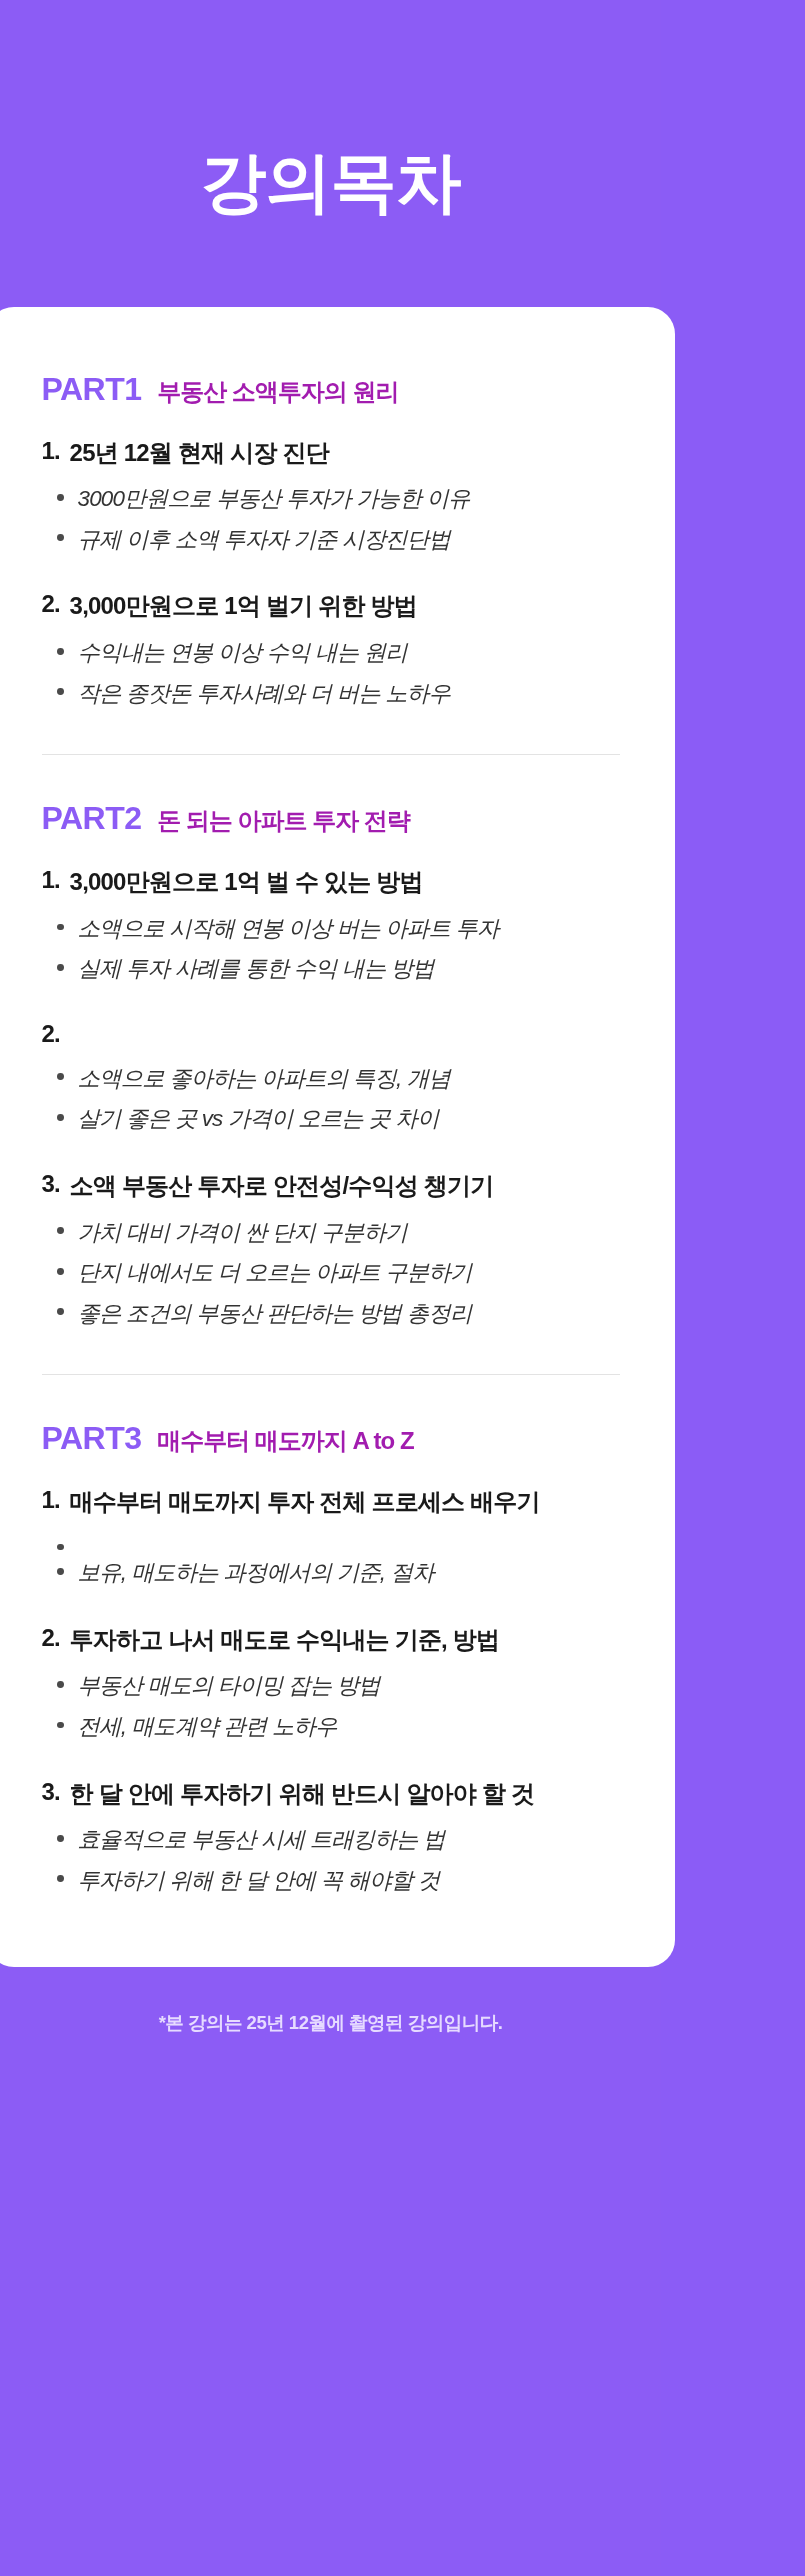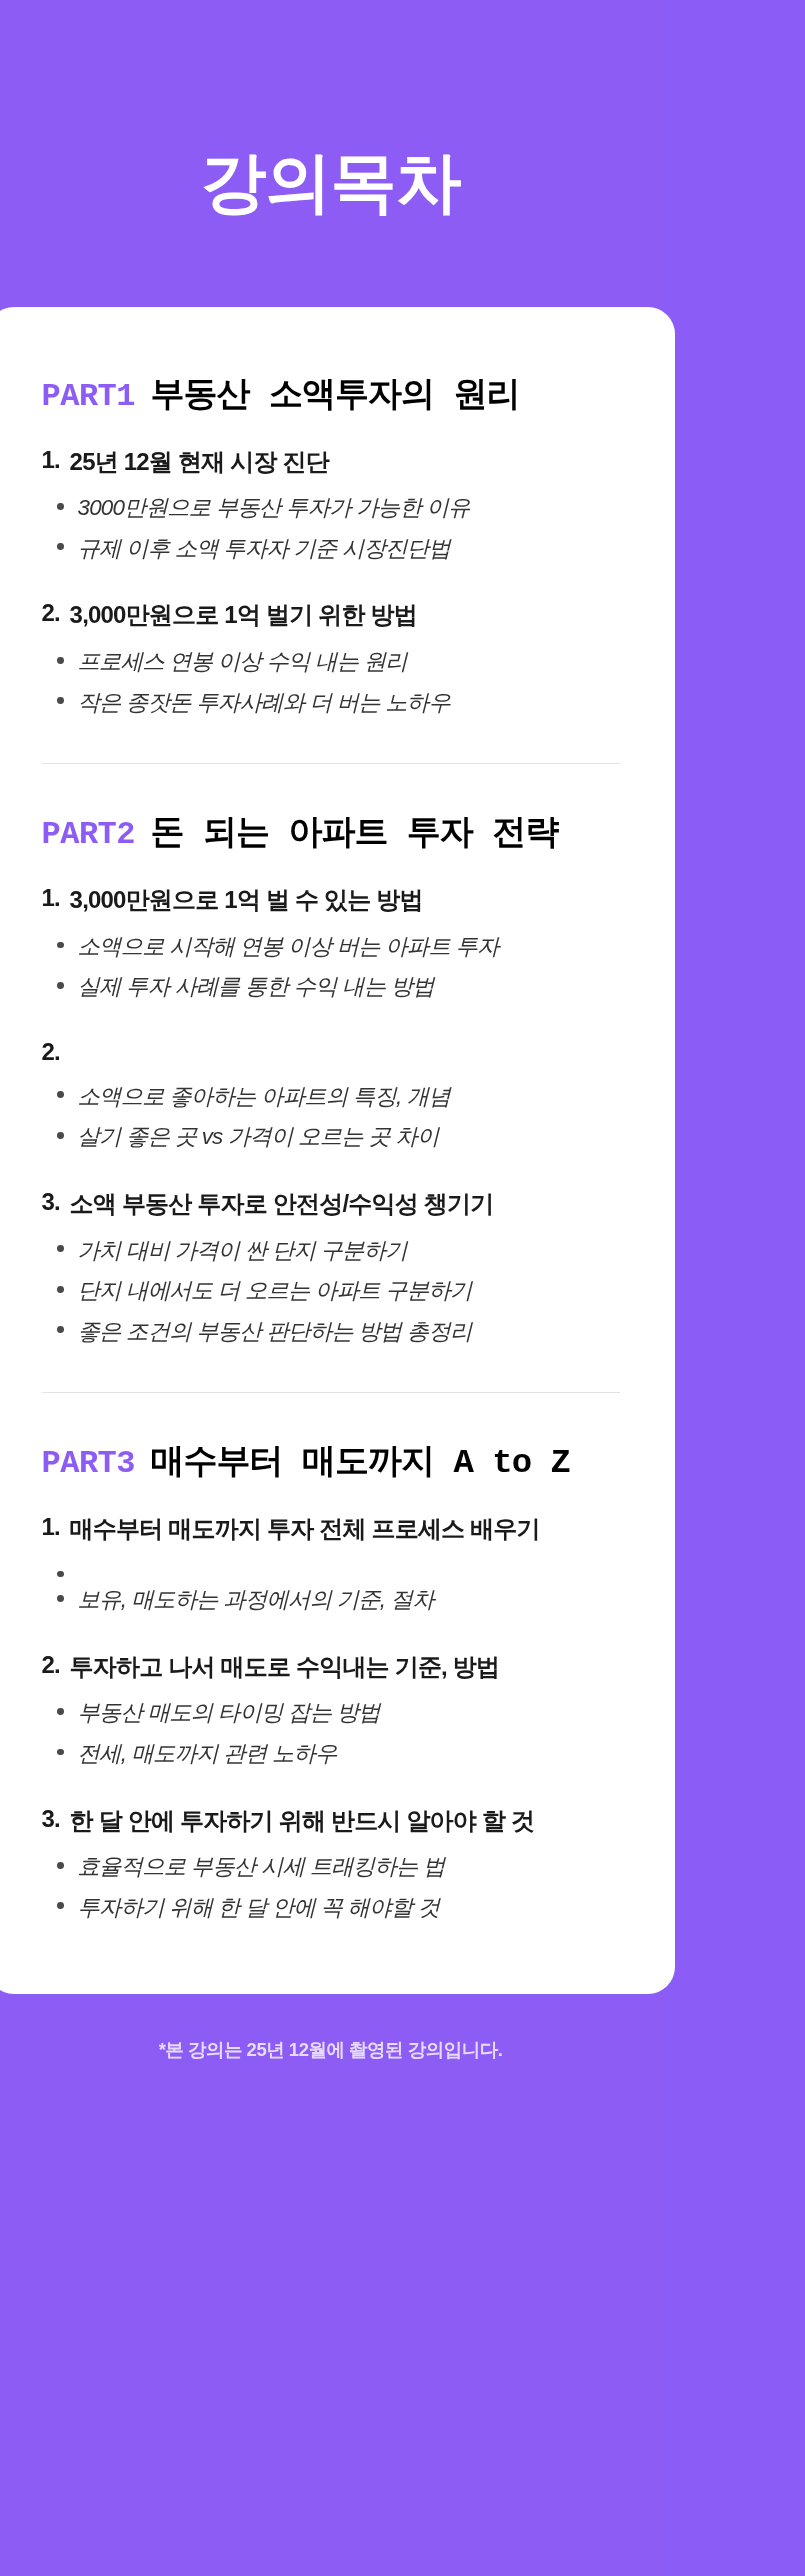--- a/index.html
+++ b/index.html
@@ -36,32 +36,31 @@
     background: #FFFFFF;
     border-radius: 27px;
     padding: 64px 55px 68px 55px;
   }
 
   .part-heading {
     display: flex;
     align-items: baseline;
     gap: 15.6px;
     margin-bottom: 29px;
-    font-family: Liberation Mono, monospace;
   }
   .part-tag {
     font-size: 32px;
     font-weight: 800;
     color: #8C5CF5;
     letter-spacing: -0.5px;
   }
   .part-title {
-    font-size: 34px;
+    font-size: 24px;
     font-weight: 800;
-    color: #000000;
+    color: #a21caf;
     letter-spacing: -1px;
     text-align: center;
   }
 
   .section { margin-bottom: 33px; }
   .section:last-child { margin-bottom: 0; }
 
   .section-title {
     font-size: 24px;
     font-weight: 700;
@@ -143,21 +142,21 @@
       </div>
 
       <div class="section">
         <div class="section-title">
           <span class="section-num">2.</span>
           <span>3,000만원으로 1억 벌기 위한 방법</span>
         </div>
         <ul class="bullets">
           <li class="bullet">
             <span class="dot"></span>
-            <span>프로세스 연봉 이상 수익 내는 원리</span>
+            <span>수익내는 연봉 이상 수익 내는 원리</span>
           </li>
           <li class="bullet">
             <span class="dot"></span>
             <span>작은 종잣돈 투자사례와 더 버는 노하우</span>
           </li>
         </ul>
       </div>
     </div>
 
     <div class="divider"></div>
@@ -252,21 +251,21 @@
           <span class="section-num">2.</span>
           <span>투자하고 나서 매도로 수익내는 기준, 방법</span>
         </div>
         <ul class="bullets">
           <li class="bullet">
             <span class="dot"></span>
             <span>부동산 매도의 타이밍 잡는 방법</span>
           </li>
           <li class="bullet">
             <span class="dot"></span>
-            <span>전세, 매도까지 관련 노하우</span>
+            <span>전세, 매도계약 관련 노하우</span>
           </li>
         </ul>
       </div>
 
       <div class="section">
         <div class="section-title">
           <span class="section-num">3.</span>
           <span>한 달 안에 투자하기 위해 반드시 알아야 할 것</span>
         </div>
         <ul class="bullets">

